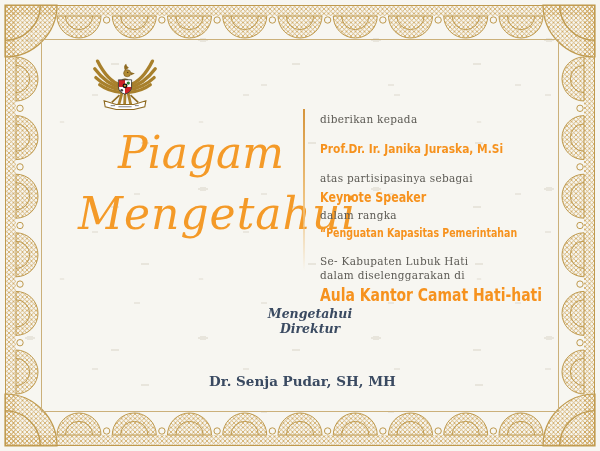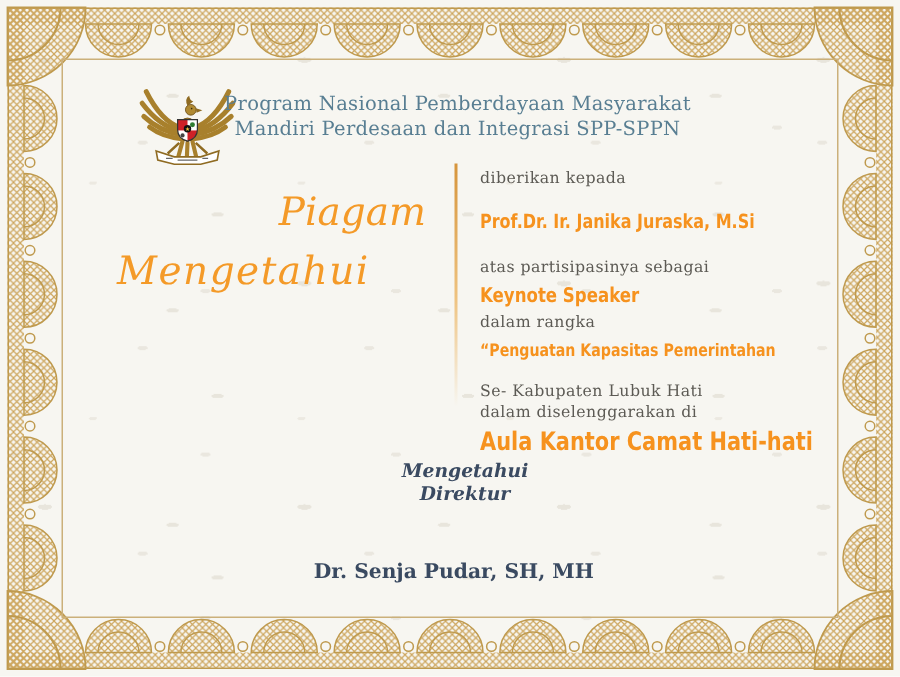--- a/index.html
+++ b/index.html
@@ -18,21 +18,21 @@
     font-family:"DejaVu Serif",serif;
   }
   #lace-border{position:absolute;left:0;top:0;}
   .emblem{position:absolute;left:92px;top:48px;width:66px;height:68px;}
   .program{
     position:absolute;left:135px;top:61px;width:340px;text-align:center;
     color:#587e92;font-size:13px;line-height:17px;letter-spacing:.2px;
   }
   .title{
     position:absolute;left:78px;top:127px;width:210px;
-    color:#f49a28;font-style:italic;font-size:26px;line-height:1.2;
+    color:#f49a28;font-style:italic;font-size:44px;line-height:1.2;
   }
   .title .t1{text-align:right;padding-right:4px;}
   .title .t2{margin-top:8px;text-align:left;letter-spacing:1px;}
   .divider{
     position:absolute;left:303px;top:109px;width:2px;height:162px;
     background:linear-gradient(#d6953c,#eec27f 55%,rgba(238,194,127,0));
   }
   .details{position:absolute;left:320px;top:114px;width:240px;}
   .lbl{font-size:10.5px;line-height:1.05;color:#5c5a54;letter-spacing:.3px;}
   .accent{color:#f6921e;font-family:"DejaVu Sans",sans-serif;font-weight:700;}
@@ -205,24 +205,20 @@
         <rect x="60" y="65" width="12" height="15" fill="#cf2127"></rect>
         <circle cx="66" cy="58" r="3" fill="#2e7d32"></circle>
         <circle cx="54" cy="71" r="2.5" fill="#444"></circle>
       </g>
       <circle cx="60" cy="63" r="4.5" fill="#111"></circle>
       <text x="60" y="65.8" text-anchor="middle" font-size="7" fill="#f5c542">★</text>
       <path d="M48,52 h24 v12 q0,11 -12,14 q-12,-3 -12,-14 z" fill="none" stroke="#333" stroke-width="1.5"></path>
     </svg>
   </div>
 
-  <div class="program">
-    <div>Program Nasional Pemberdayaan Masyarakat</div>
-    <div>Mandiri Perdesaan dan Integrasi SPP-SPPN</div>
-  </div>
 
   <div class="title">
     <div class="t1">Piagam</div>
     <div class="t2">Mengetahui</div>
   </div>
 
   <div class="divider"></div>
 
   <div class="details">
     <div class="lbl">diberikan kepada</div>

